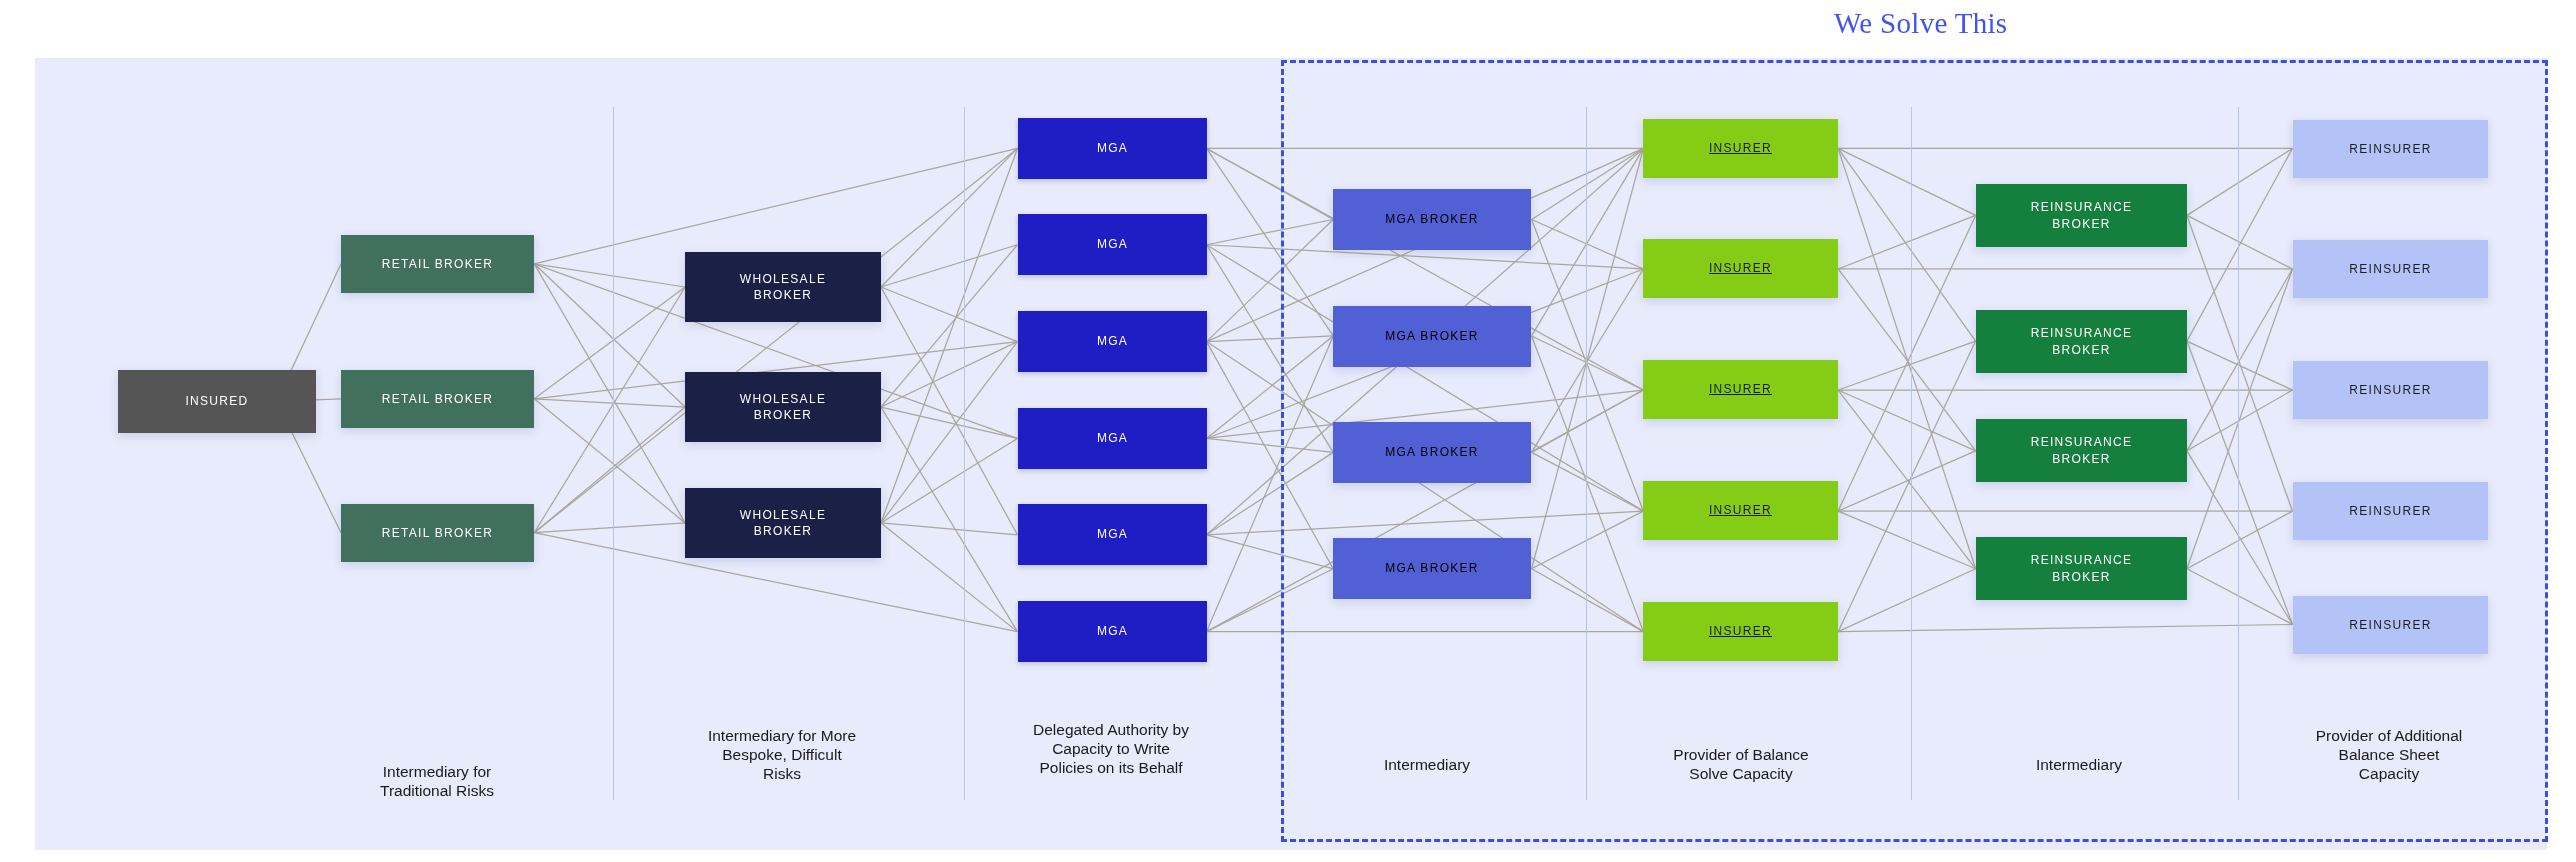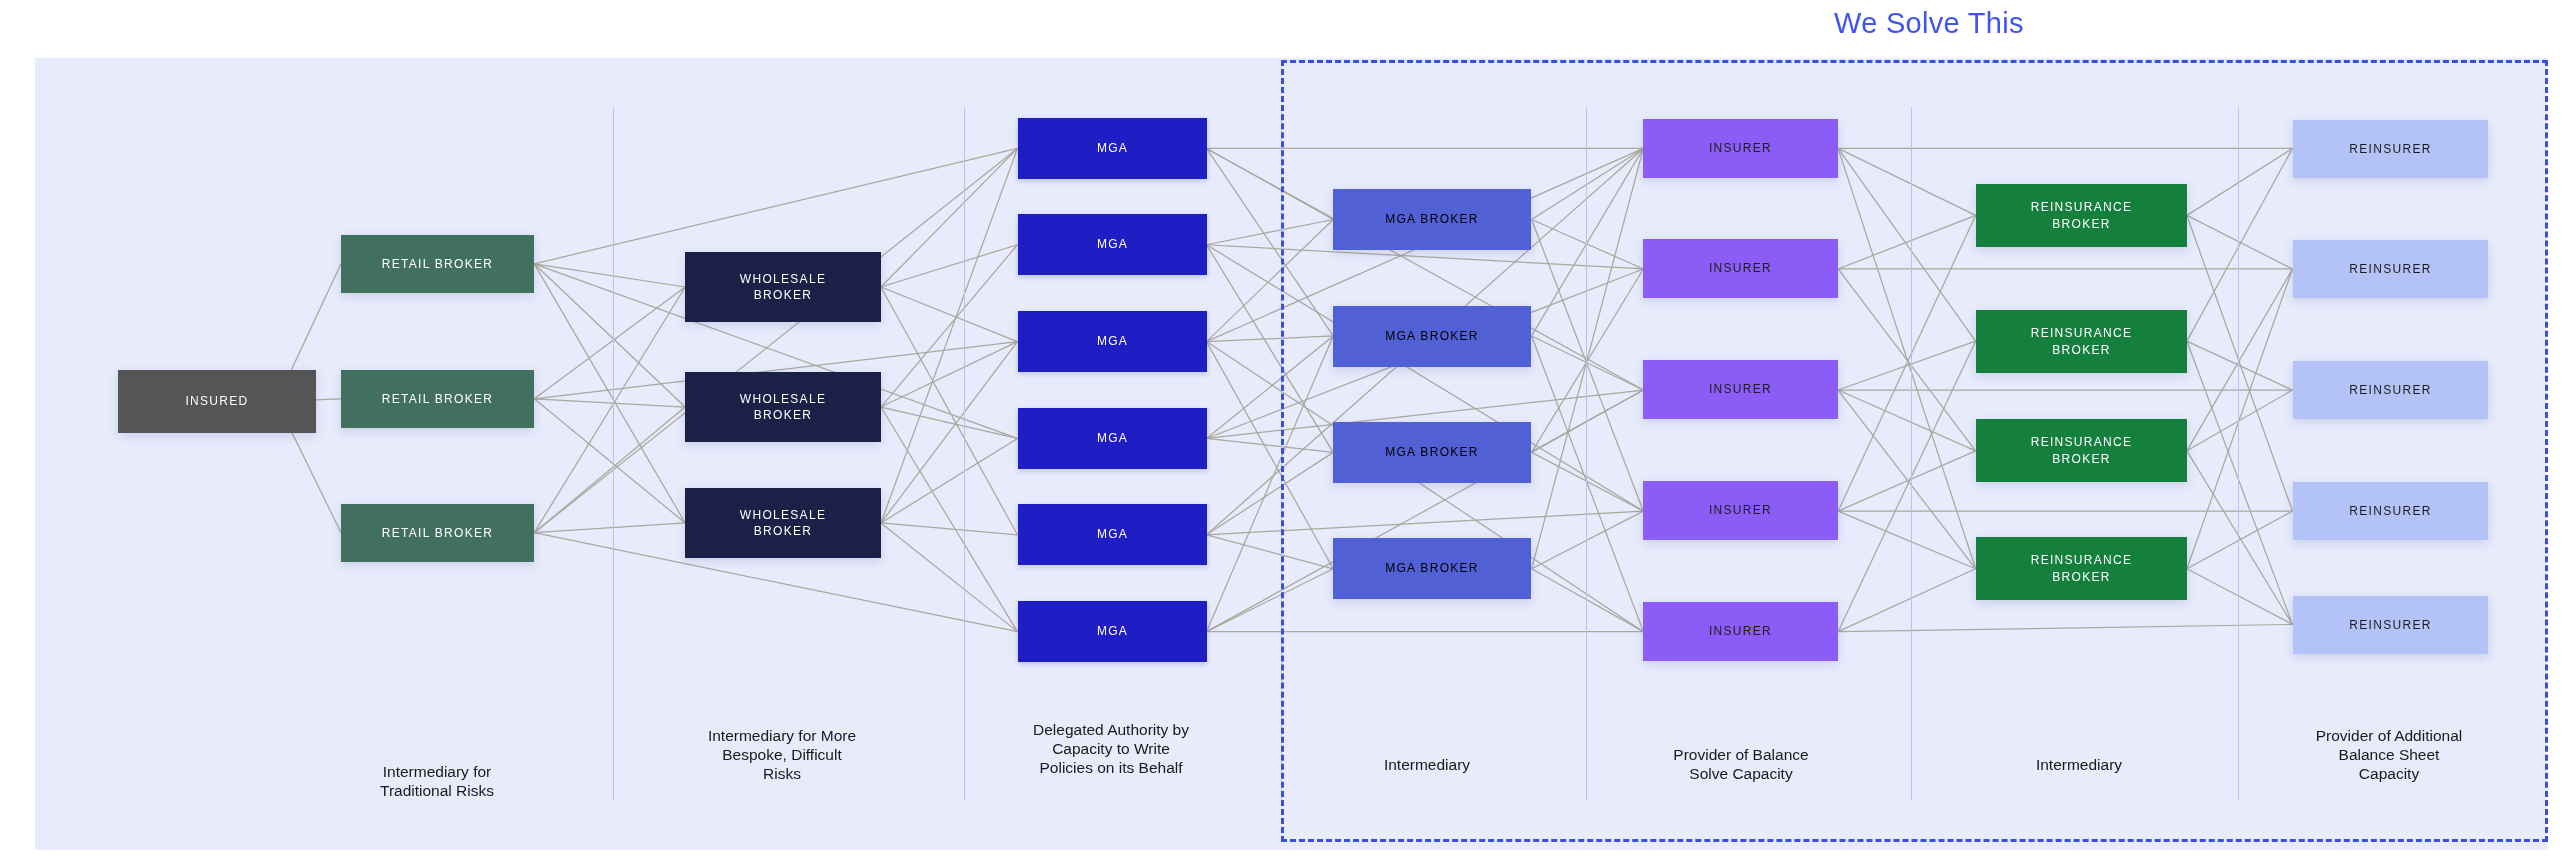--- a/index.html
+++ b/index.html
@@ -24,21 +24,21 @@
 
   
   #solve-title {
     position: absolute;
     left: 1834px;
     top: 7.2px;
     width: 309px;
     font-size: 29px;
     letter-spacing: 0.3px;
     color: #4154ef;
-    font-family: Liberation Sans, sans-serif;
+    font-family: Liberation Serif, serif;
     white-space: nowrap;
   }
 
   
   #panel {
     position: absolute;
     left: 35px;
     top: 58px;
     width: 2512px;
     height: 792px;
@@ -89,21 +89,21 @@
     box-shadow: 0 2.6px 9.3px rgba(60,70,140,0.17);
     font-family: "Liberation Sans", sans-serif;
   }
   .node span { display: block; }
 
   .n-insured   { background: #555555; color: #ffffff; }
   .n-retail    { background: #41705e; color: #ffffff; }
   .n-wholesale { background: #1b2047; color: #ffffff; }
   .n-mga       { background: #1f1ec4; color: #ffffff; box-shadow: 0 1.5px 5.2px rgba(40,40,150,0.22); }
   .n-mgabroker { background: #5260d6; color: #000000; }
-  .n-insurer   { background: #8b5cf6; color: #1d1d1d; }
+  .n-insurer   { background: #84cc16; color: #1d1d1d; text-decoration: underline; }
   .n-reinbrok  { background: #15803d; color: #ffffff; }
   .n-reinsurer { background: #b3c3f7; color: #1d1d1d; }
 
   
   .caption {
     position: absolute;
     text-align: center;
     font-size: 15.5px;
     line-height: 1.22;
     color: #1a1a1a;

